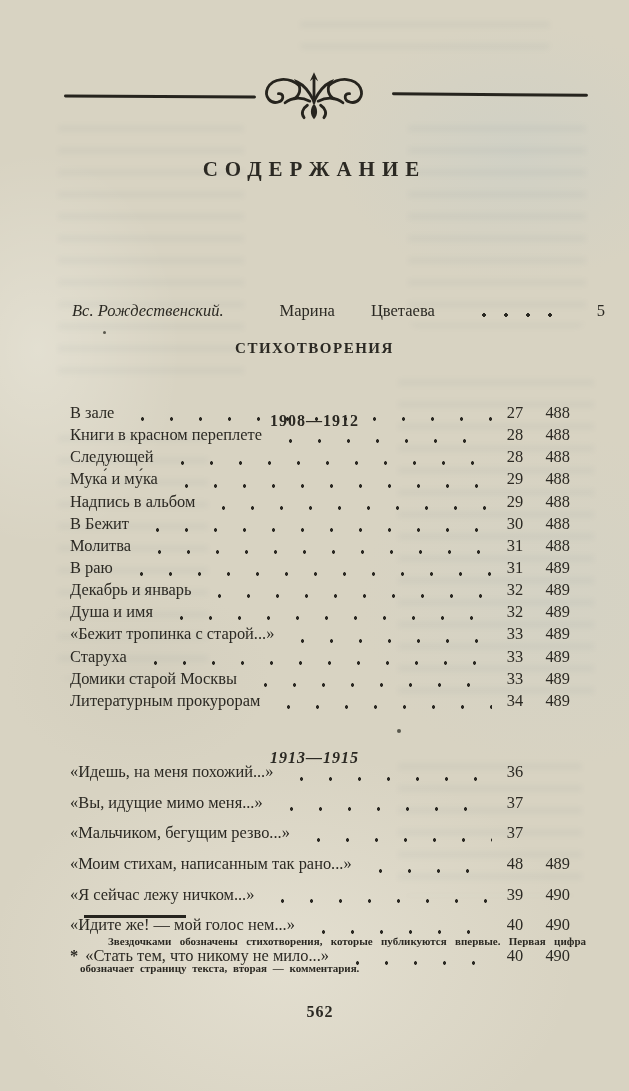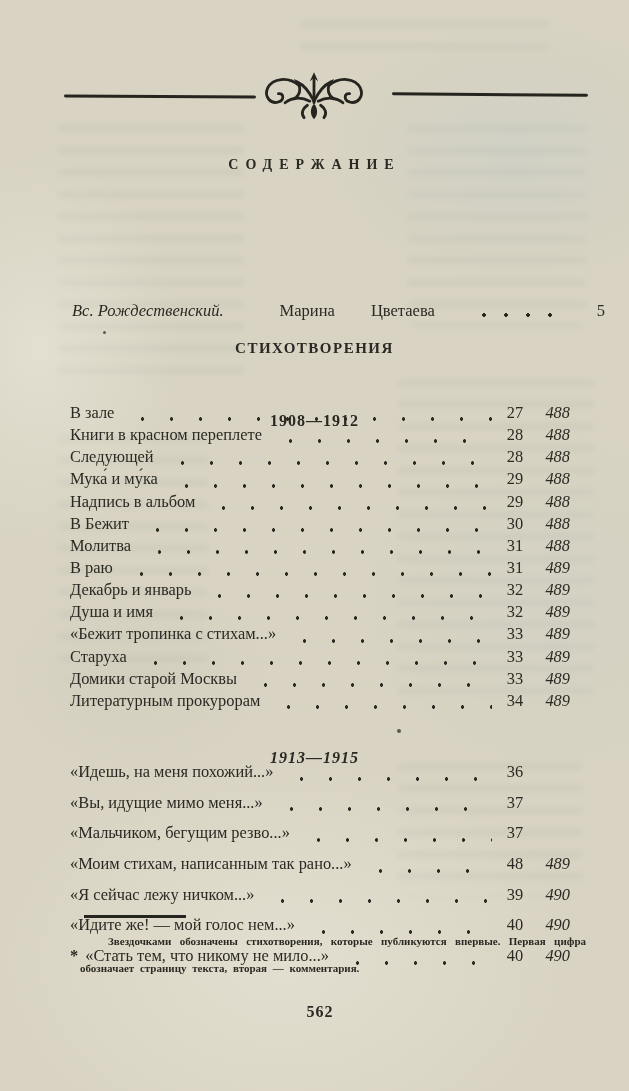--- a/index.html
+++ b/index.html
@@ -32,21 +32,21 @@
   .g5{left:398px;top:756px;width:184px;height:140px;}
   .g6{left:300px;top:14px;width:250px;height:40px;}
 
   .rule{position:absolute;height:3px;background:#26241e;border-radius:2px;}
   .rule-left{left:64px;top:95px;width:192px;transform:rotate(.3deg);}
   .rule-right{left:392px;top:93px;width:196px;transform:rotate(.4deg);}
   .ornament{position:absolute;left:252px;top:68px;width:124px;height:58px;}
 
   .title{
     position:absolute;left:0;top:157px;width:100%;text-align:center;
-    font-weight:bold;font-size:14px;letter-spacing:7px;
+    font-weight:bold;font-size:21px;letter-spacing:7px;
   }
   .intro{
     position:absolute;left:72px;top:301px;width:490px;
     display:flex;align-items:baseline;font-size:16.5px;gap:24px;
   }
   .intro .author{font-style:italic;margin-right:32px;white-space:nowrap;}
   .intro .work{word-spacing:32px;margin-right:auto;white-space:nowrap;}
   .intro .leader{flex:0 0 96px;}
   .intro .pg{width:26px;text-align:right;}
 
@@ -72,21 +72,21 @@
   .toc-row .marker:empty{display:none;}
   .toc-row .t{white-space:nowrap;text-align:center;}
   .leader{
     flex:1 1 auto;align-self:flex-end;height:17px;margin:0 8px 0 10px;
     background-image:radial-gradient(circle, #2b2923 1.6px, rgba(0,0,0,0) 1.9px);
     background-size:29px 8px;background-repeat:repeat-x;
     background-position:4px calc(100% - 2px);
   }
   .intro .leader{background-size:22px 8px;}
   .toc-row .n1{flex:0 0 30px;text-align:center;}
-  .toc-row .n2{flex:0 0 40px;text-align:right;font-style:italic;}
+  .toc-row .n2{flex:0 0 40px;text-align:right;}
 
   .divider{position:absolute;left:84px;top:915px;width:102px;height:3px;background:#26241e;}
   .footnote{
     position:absolute;left:80px;top:928px;width:506px;
     font-weight:bold;font-size:11px;line-height:26.6px;
     text-align:justify;text-indent:28px;word-spacing:3px;
   }
   .folio{
     position:absolute;left:0;top:1003px;width:640px;text-align:center;
     font-weight:bold;font-size:16px;letter-spacing:1px;
@@ -206,21 +206,21 @@
     </div>
       <div class="toc-row">
 
       <span class="t">Душа и имя</span>
       <span class="leader"></span>
       <span class="n1">32</span>
       <span class="n2">489</span>
     </div>
       <div class="toc-row">
 
-      <span class="t">«Бежит тропинка с стихам...»</span>
+      <span class="t">«Бежит тропинка с старой...»</span>
       <span class="leader"></span>
       <span class="n1">33</span>
       <span class="n2">489</span>
     </div>
       <div class="toc-row">
 
       <span class="t">Старуха</span>
       <span class="leader"></span>
       <span class="n1">33</span>
       <span class="n2">489</span>

